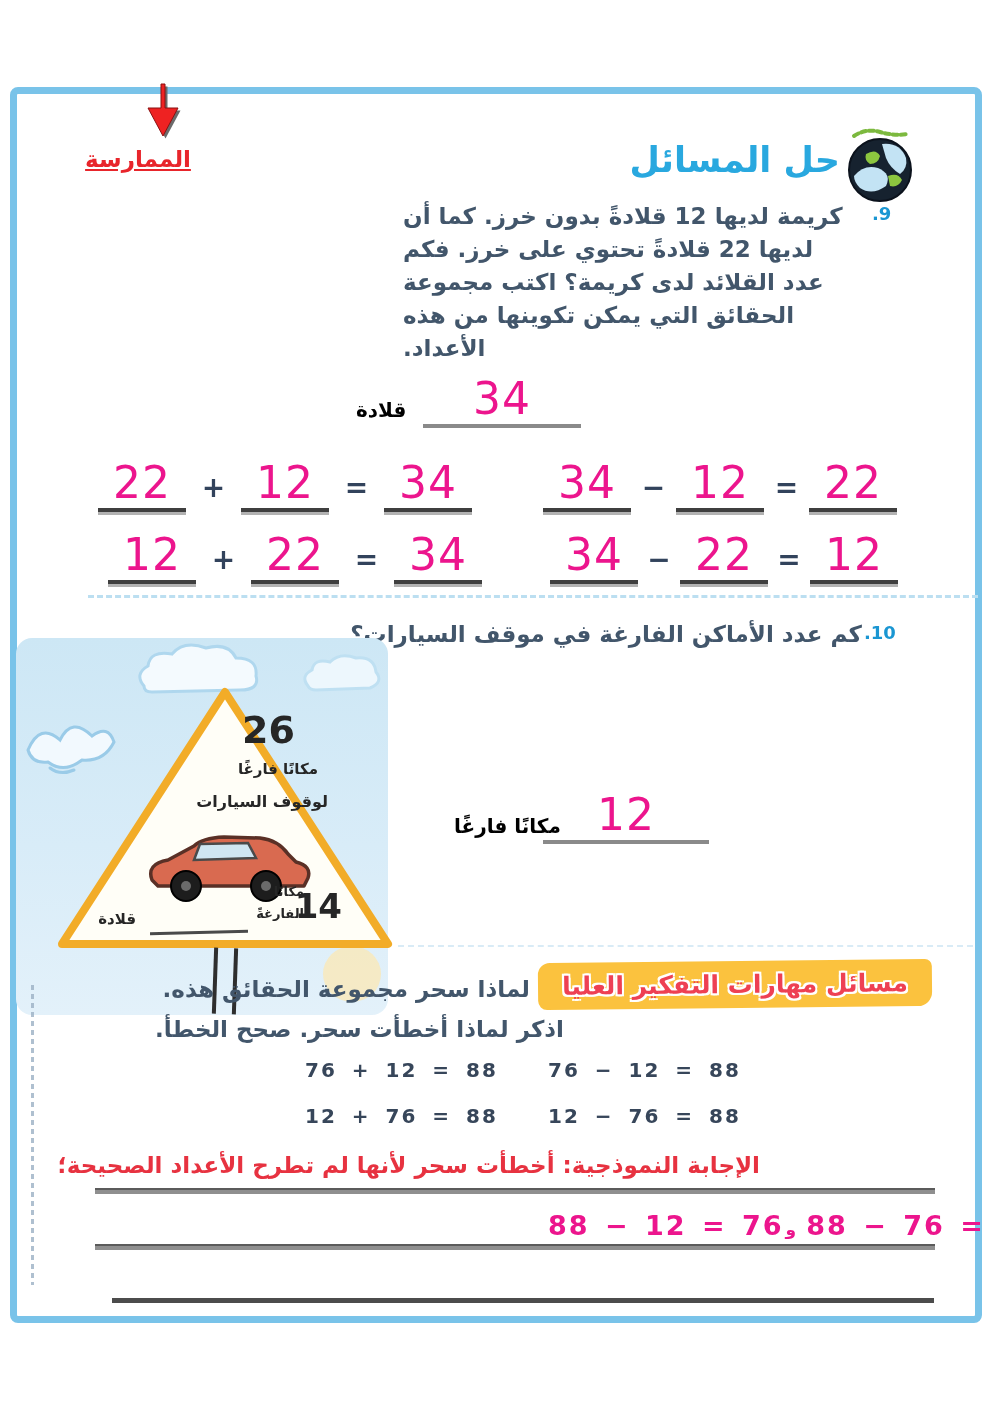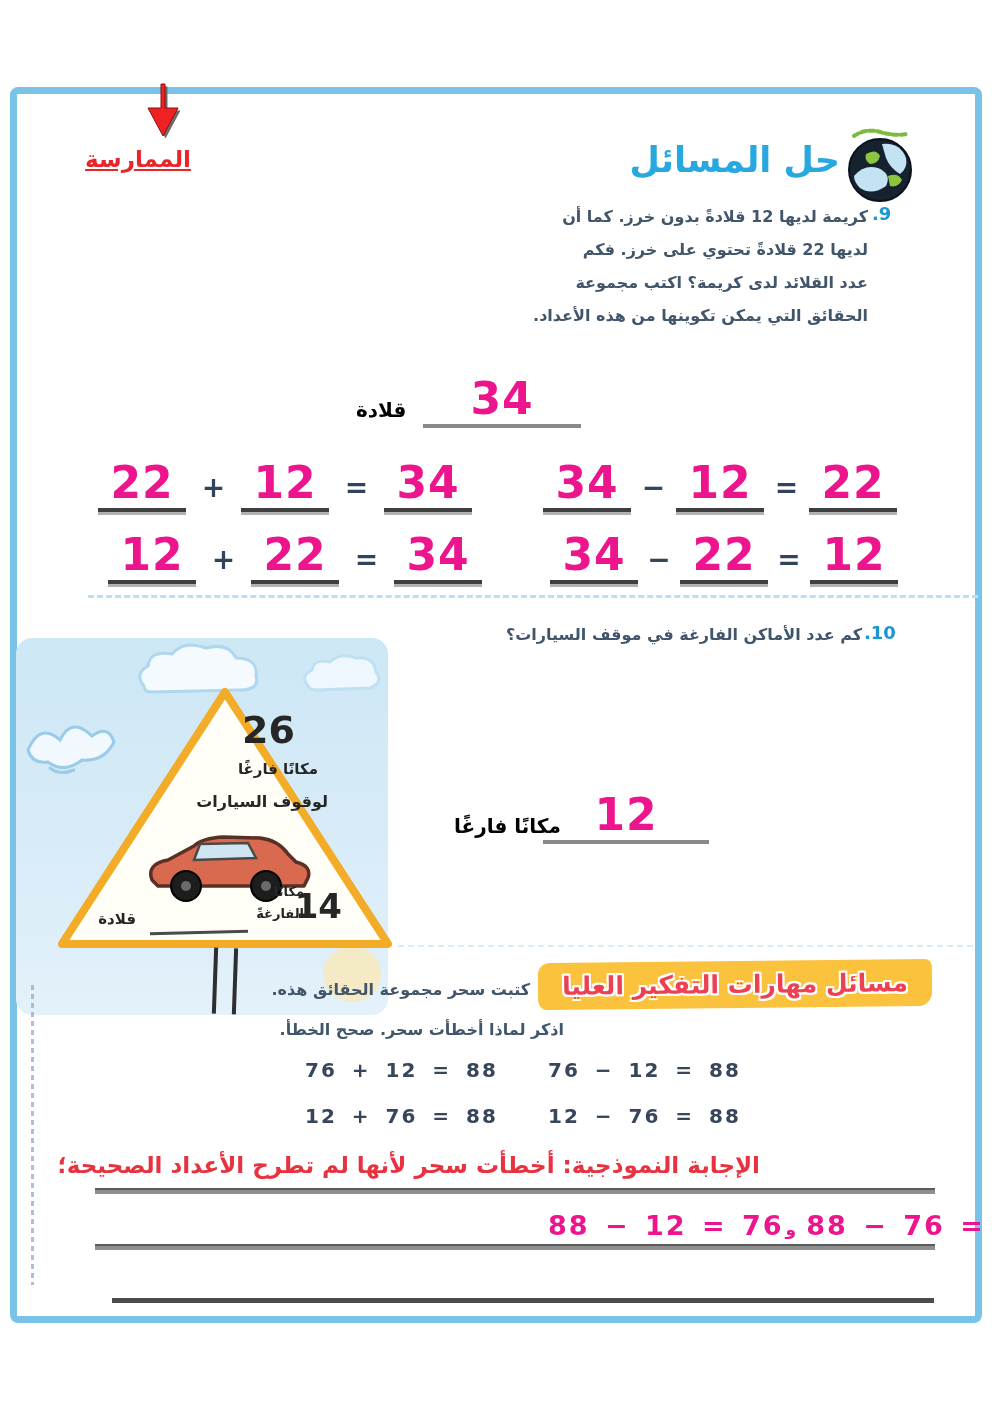--- a/index.html
+++ b/index.html
@@ -11,29 +11,29 @@
   .frame{left:10px;top:87px;width:958px;height:1222px;border:7px solid #79C3E9;border-radius:8px;background:#fff;}
 
   
   .practice-label{left:80px;top:146px;width:116px;text-align:center;color:#E8252B;font-weight:bold;font-size:23px;text-decoration:underline;}
 
   
   .section-title{left:668px;top:140px;width:172px;text-align:left;color:#29A8DF;font-weight:bold;font-size:35px;direction:rtl;white-space:nowrap;}
 
   
   .p-num{color:#1A96D2;font-weight:bold;font-size:18px;direction:rtl;text-align:left;}
-  .body-text{color:#42566B;font-weight:bold;font-size:16px;direction:rtl;text-align:right;line-height:33px;}
+  .body-text{color:#42566B;font-weight:bold;font-size:23px;direction:rtl;text-align:left;line-height:33px;}
   .pre{white-space:pre-line;}
   .nowrap{white-space:nowrap;}
 
   
   .blank{display:flex;align-items:flex-end;justify-content:center;
          border-bottom:4px solid #3f3f3f;box-shadow:0 3px 0 rgba(165,165,165,.85);}
   .blank.light{border-bottom-color:#8a8a8a;box-shadow:none;}
-  .pink-num{color:#EC158D;font-weight:bold;font-size:44px;line-height:50px;letter-spacing:1px;}
+  .pink-num{color:#EC158D;font-weight:normal;font-size:44px;line-height:50px;letter-spacing:1px;}
   .op{color:#32435C;font-weight:bold;font-size:28px;align-self:flex-end;padding-bottom:6px;}
   .eq-group{display:flex;justify-content:space-between;height:60px;direction:ltr;}
   .eq-group .blank{width:88px;height:58px;}
 
   .ans-unit{color:#000000;font-weight:bold;font-size:20px;direction:rtl;white-space:nowrap;margin-left:20px;}
 
   
   .dashed{border-top:3px dashed #BCDFF1;}
   .dashed.faint{border-top:2px dashed #D9EBF6;}
 
@@ -194,21 +194,21 @@
   <div class="abs blank light" style="left:543px;top:780px;width:166px;height:60px">
     <span class="pink-num">12</span>
   </div>
   <div class="abs ans-unit" style="left:434px;top:814px">مكانًا فارغًا</div>
 
   <div class="abs dashed faint" style="left:398px;top:945px;width:575px"></div>
 
   <div class="abs badge">
     <span>مسائل مهارات التفكير العليا</span>
   </div>
-  <div class="abs body-text nowrap" style="left:330px;top:973px;width:200px">كتبت سحر مجموعة الحقائق هذه.</div>
+  <div class="abs body-text nowrap" style="left:330px;top:973px;width:200px">لماذا سحر مجموعة الحقائق هذه.</div>
   <div class="abs body-text nowrap" style="left:338px;top:1013px;width:226px">اذكر لماذا أخطأت سحر. صحح الخطأ.</div>
 
   <div class="abs hot-eq" style="left:305px;top:1058px">76 + 12 = 88</div>
   <div class="abs hot-eq" style="left:548px;top:1058px">76 − 12 = 88</div>
   <div class="abs hot-eq" style="left:305px;top:1104px">12 + 76 = 88</div>
   <div class="abs hot-eq" style="left:548px;top:1104px">12 − 76 = 88</div>
 
   <div class="abs red-heading" style="left:100px;top:1152px;width:660px">الإجابة النموذجية: أخطأت سحر لأنها لم تطرح الأعداد الصحيحة؛</div>
   <div class="abs rule" style="left:95px;top:1188px;width:840px"></div>
 

